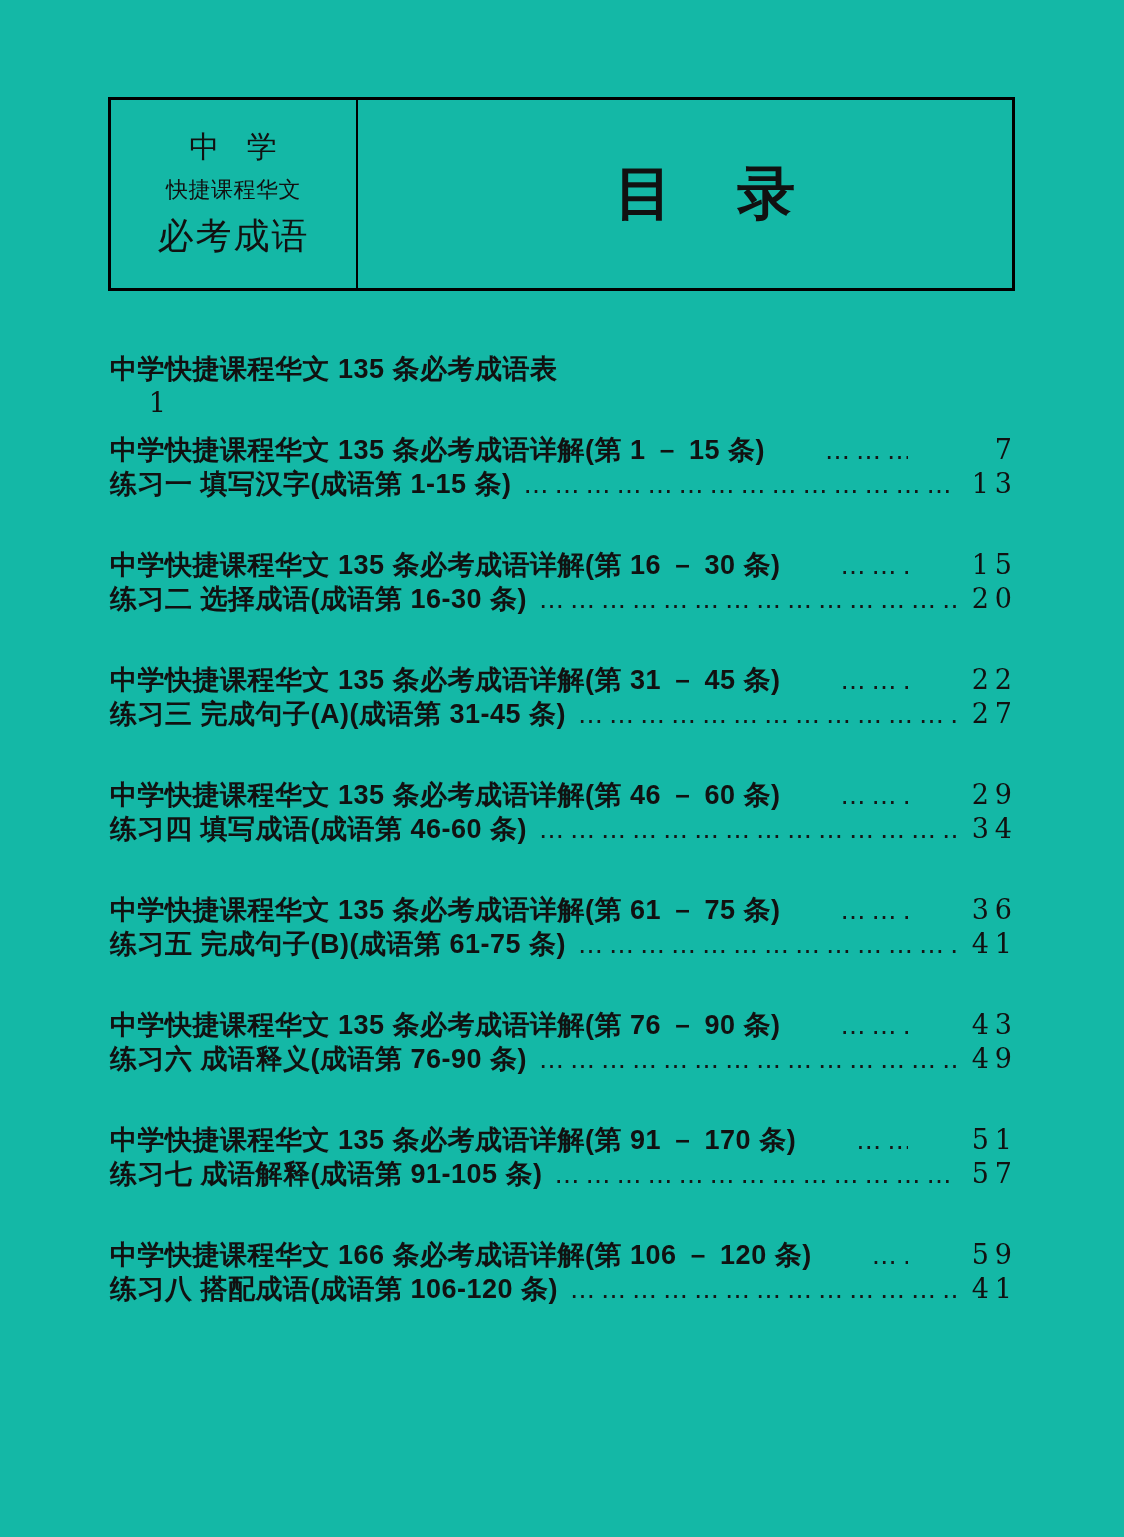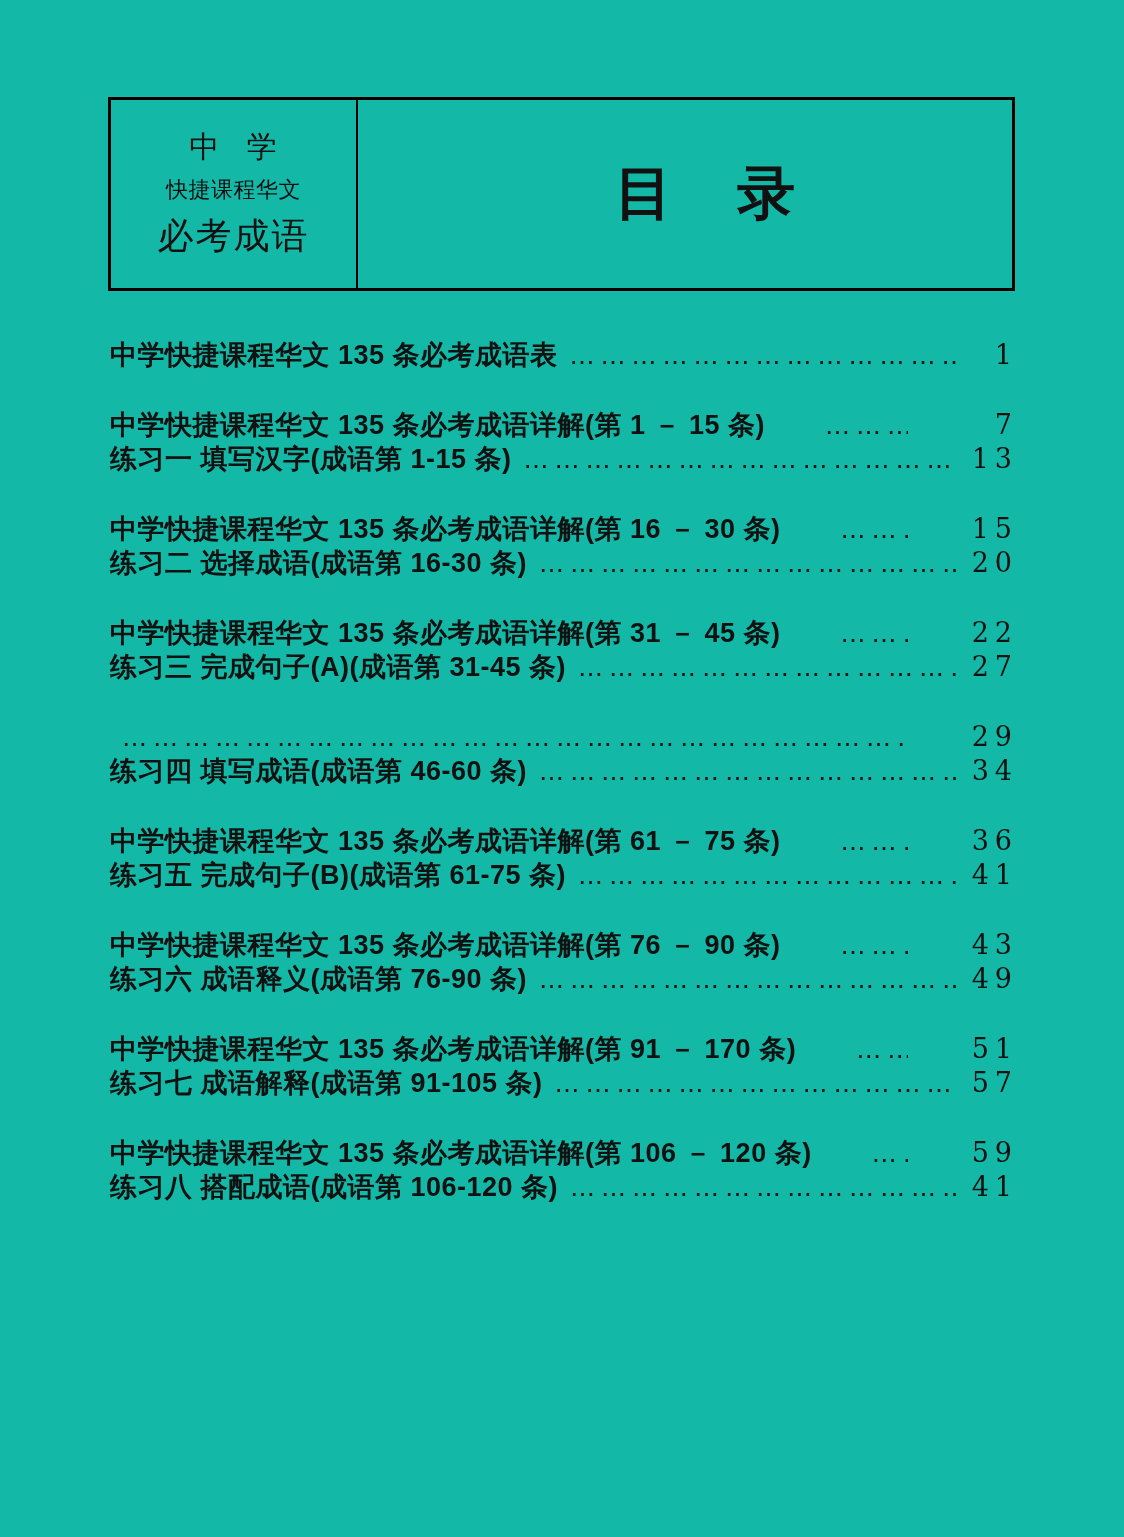--- a/index.html
+++ b/index.html
@@ -69,22 +69,22 @@
   
   .toc {
     margin: 0 112px 0 110px;
   }
   .toc-row {
     display: flex;
     align-items: baseline;
     line-height: 34px;
     height: 34px;
   }
-  .toc-row.first     { margin-top: 47px; }
-  .toc-row.gap-group { margin-top: 36px; gap: 48px; }
+  .toc-row.first     { margin-top: 61px; flex-direction: column; }
+  .toc-row.gap-group { margin-top: 47px; gap: 48px; }
   .toc-row.gap-line  { }
 
   .row-title {
     white-space: nowrap;
     font-weight: bold;
     font-size: 27px;
     letter-spacing: 0.5px;
   }
   .leader {
     flex: 1;
@@ -161,20 +161,21 @@
       <span class="leader">……………………………………………………………………………………</span>
       <span class="page-num">22</span>
     </div>
     <div class="toc-row gap-line">
       <span class="row-title">练习三 完成句子(A)(成语第 31-45 条)</span>
       <span class="leader">……………………………………………………………………………………</span>
       <span class="page-num">27</span>
     </div>
 
     <div class="toc-row gap-group">
+      <span class="row-title">中学快捷课程华文 135 条必考成语详解(第 46 － 60 条)</span>
       <span class="leader">……………………………………………………………………………………</span>
       <span class="page-num">29</span>
     </div>
     <div class="toc-row gap-line">
       <span class="row-title">练习四 填写成语(成语第 46-60 条)</span>
       <span class="leader">……………………………………………………………………………………</span>
       <span class="page-num">34</span>
     </div>
 
     <div class="toc-row gap-group">
@@ -204,21 +205,21 @@
       <span class="leader">……………………………………………………………………………………</span>
       <span class="page-num">51</span>
     </div>
     <div class="toc-row gap-line">
       <span class="row-title">练习七 成语解释(成语第 91-105 条)</span>
       <span class="leader">……………………………………………………………………………………</span>
       <span class="page-num">57</span>
     </div>
 
     <div class="toc-row gap-group">
-      <span class="row-title">中学快捷课程华文 135 条必考成语详解(第 106 － 120 条)</span>
+      <span class="row-title">中学快捷课程华文 166 条必考成语详解(第 106 － 120 条)</span>
       <span class="leader">……………………………………………………………………………………</span>
       <span class="page-num">59</span>
     </div>
     <div class="toc-row gap-line">
       <span class="row-title">练习八 搭配成语(成语第 106-120 条)</span>
       <span class="leader">……………………………………………………………………………………</span>
       <span class="page-num">41</span>
     </div>
 
   </div>

